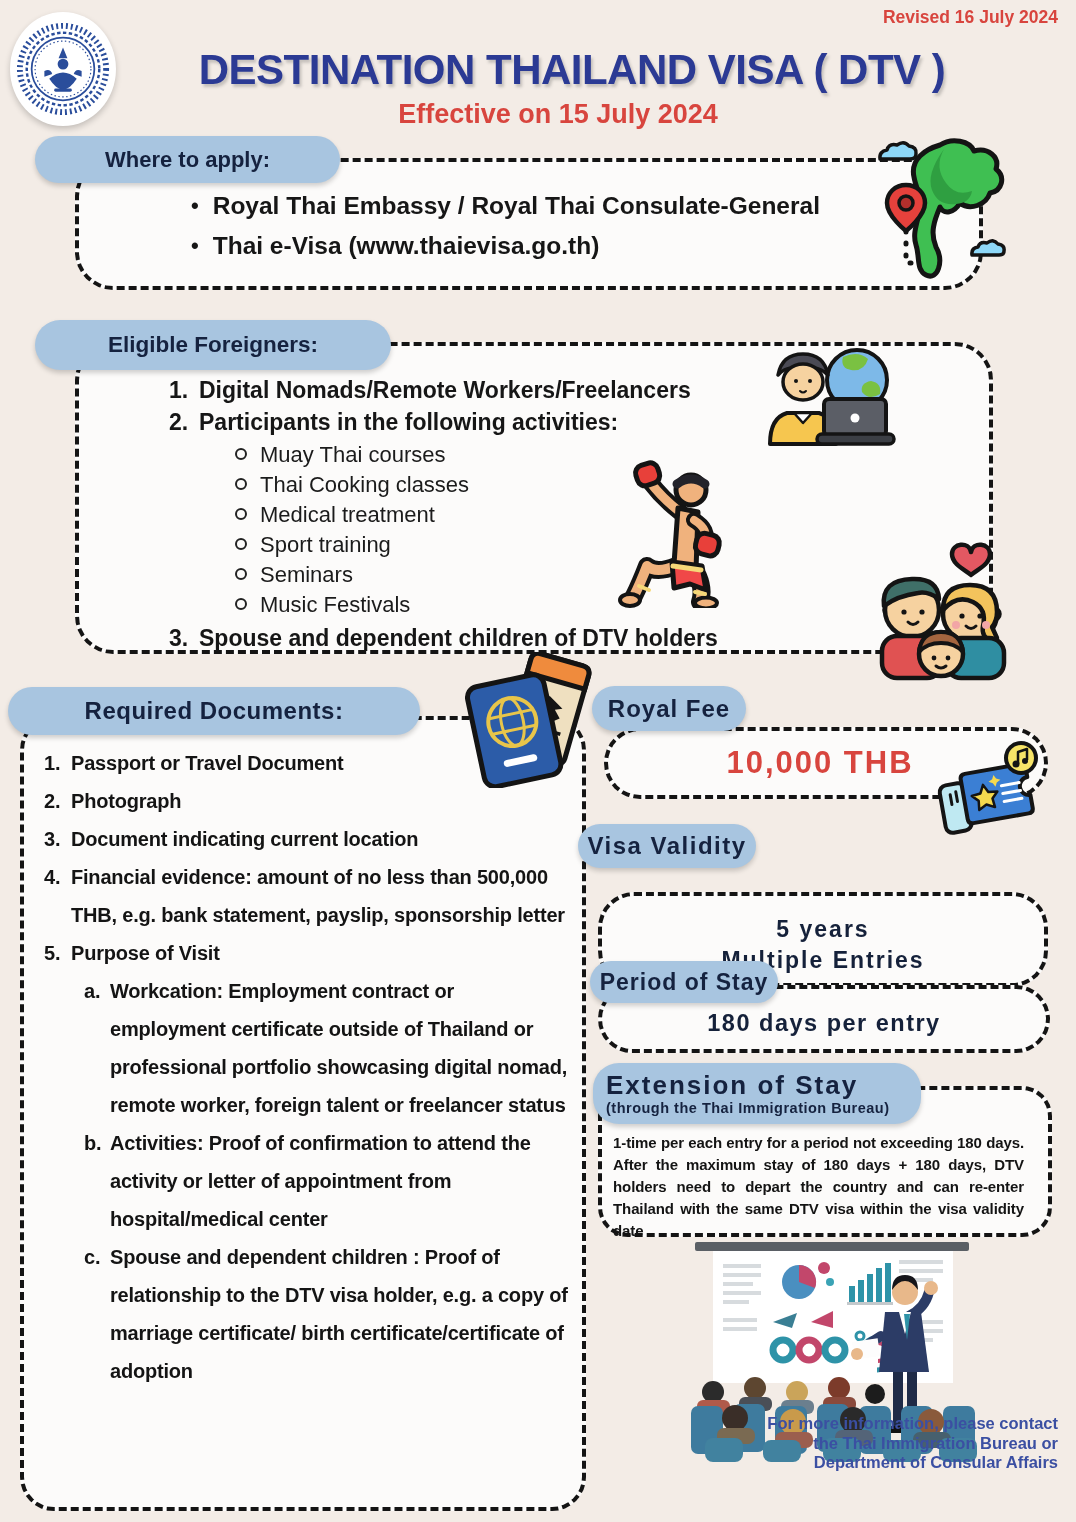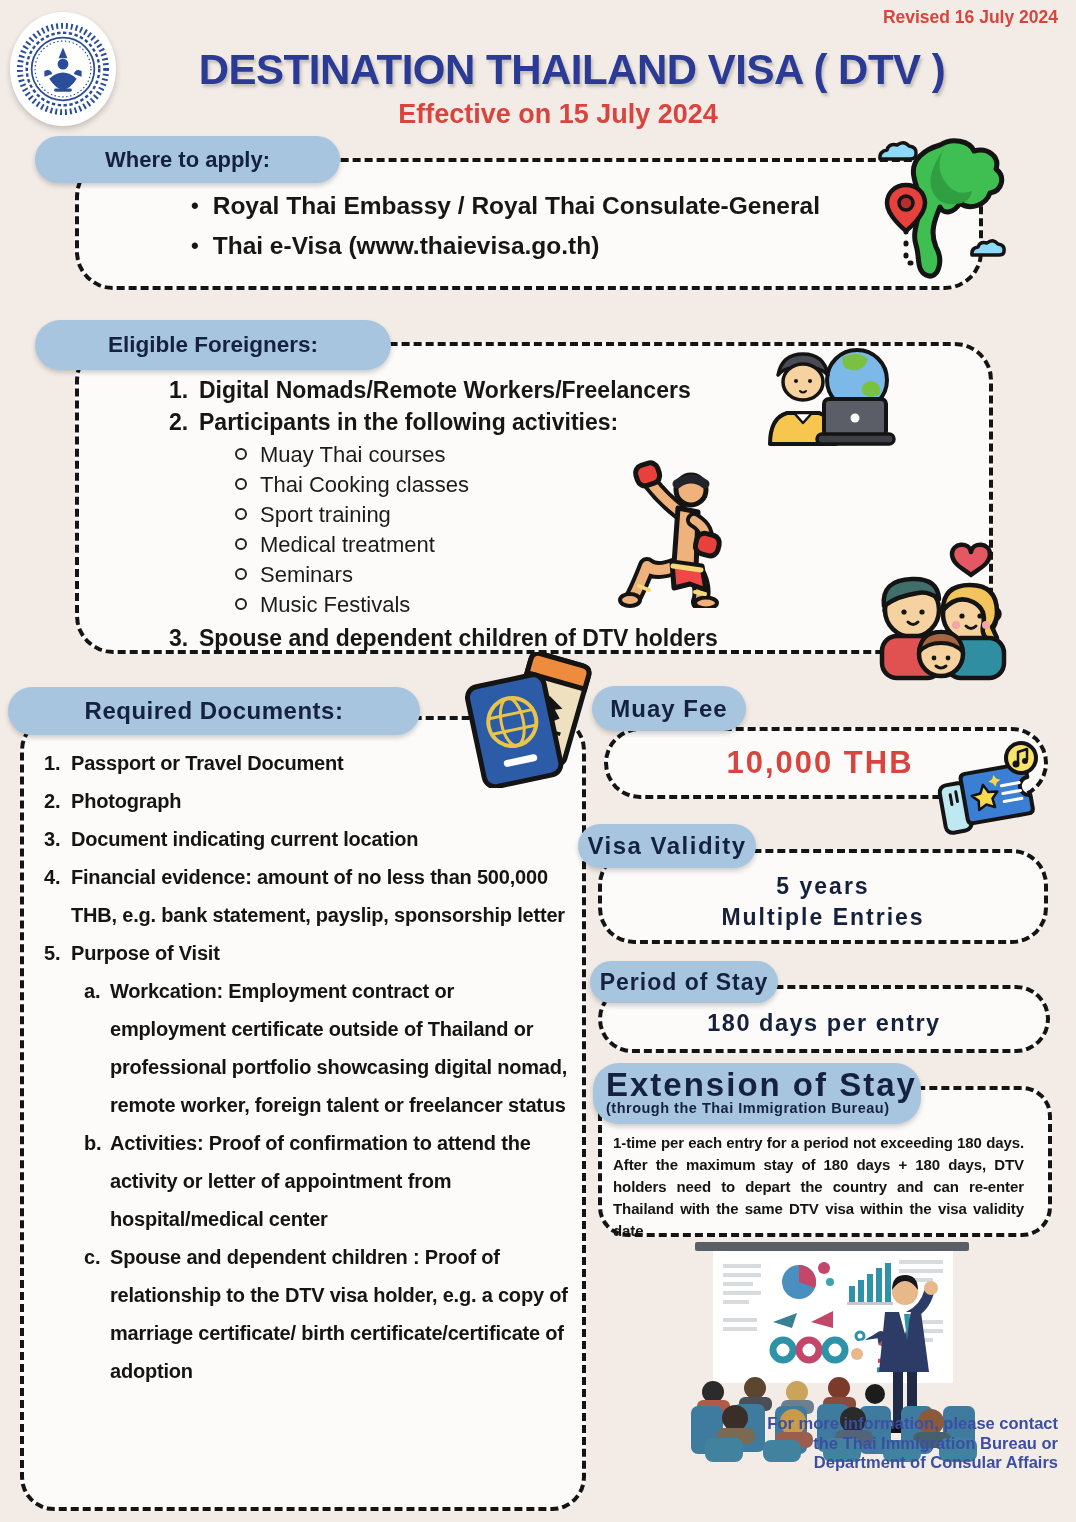--- a/index.html
+++ b/index.html
@@ -38,21 +38,21 @@
   .req-row .num{flex:none;width:27px;font-weight:600;}
   .req-row .txt{font-weight:800;flex:1;}
   .req-sub{display:flex;margin-left:40px;font-size:20px;line-height:38px;letter-spacing:-0.2px;}
   .req-sub .letter{flex:none;width:26px;font-weight:600;}
   .req-sub .txt{font-weight:800;flex:1;}
   
   .fee-box{display:flex;align-items:center;justify-content:center;}
   .fee-amount{color:#d8453e;font-weight:800;font-size:31px;letter-spacing:2px;padding-right:40px;margin-left:28px;}
   .validity-line{font-size:23px;font-weight:800;letter-spacing:2px;color:#15213a;text-align:center;line-height:31px;}
   .period-text{font-size:23.5px;font-weight:800;letter-spacing:1.5px;color:#15213a;text-align:center;}
-  .ext-pill-line1{font-size:33px;letter-spacing:2px;line-height:28px;}
+  .ext-pill-line1{font-size:26px;letter-spacing:2px;line-height:28px;}
   .ext-pill-line2{font-size:14.5px;letter-spacing:0.5px;line-height:18px;}
   .ext-body{font-size:15px;font-weight:700;line-height:22px;color:#141414;text-align:justify;letter-spacing:-0.1px;}
   .contact{position:absolute;right:18px;top:1414px;text-align:right;color:#3b4fa2;font-weight:700;
            font-size:16.5px;line-height:19.5px;z-index:2;}
 </style>
 </head>
 <body>
 
 <div id="poster">
 
@@ -114,22 +114,22 @@
         <span class="num">1.</span>
         <span class="txt">Digital Nomads/Remote Workers/Freelancers</span>
       </div>
       <div class="elig-row">
         <span class="num">2.</span>
         <span class="txt">Participants in the following activities:</span>
       </div>
       <div class="activities">
         <div class="act-row"><span class="circ"></span><span>Muay Thai courses</span></div>
         <div class="act-row"><span class="circ"></span><span>Thai Cooking classes</span></div>
+        <div class="act-row"><span class="circ"></span><span>Medical treatment</span></div>
         <div class="act-row"><span class="circ"></span><span>Sport training</span></div>
-        <div class="act-row"><span class="circ"></span><span>Medical treatment</span></div>
         <div class="act-row"><span class="circ"></span><span>Seminars</span></div>
         <div class="act-row"><span class="circ"></span><span>Music Festivals</span></div>
       </div>
       <div class="elig-row">
         <span class="num">3.</span>
         <span class="txt">Spouse and dependent children of DTV holders</span>
       </div>
     </div>
   </div>
 
@@ -255,21 +255,21 @@
         <span class="txt">Activities: Proof of confirmation to attend the activity or letter of appointment from hospital/medical center</span>
       </div>
       <div class="req-sub">
         <span class="letter">c.</span>
         <span class="txt">Spouse and dependent children : Proof of relationship to the DTV visa holder, e.g. a copy of marriage certificate/ birth certificate/certificate of adoption</span>
       </div>
     </div>
   </div>
 
   <div class="pill" style="left:592px;top:686px;width:154px;height:45px;font-size:24px;letter-spacing:1px;">
-    <span>Muay Fee</span>
+    <span>Royal Fee</span>
   </div>
   <div class="dbox fee-box" style="left:604px;top:727px;width:444px;height:72px;border-radius:36px;">
     <span class="fee-amount">10,000 THB</span>
   </div>
   <div class="icon" style="left:933px;top:740px;width:118px;height:98px;">
     <svg width="118" height="98" viewBox="0 0 118 98">
       <g transform="rotate(-10 56 56)">
         <rect x="8" y="38" width="26" height="48" rx="7" fill="#bfe9f2" stroke="#141414" stroke-width="4"></rect>
         <path d="M18,48 v10 M24,46 v10" stroke="#141414" stroke-width="3" stroke-linecap="round"></path>
         <path d="M36,30 h56 q5,0 5,5 v9 a9,9 0 0 0 0,18 v13 q0,5 -5,5 h-56 q-5,0 -5,-5 v-40 q0,-5 5,-5z" fill="#3b7fd4" stroke="#141414" stroke-width="4" stroke-linejoin="round"></path>
@@ -280,21 +280,21 @@
       <circle cx="88" cy="18" r="15" fill="#f7e468" stroke="#141414" stroke-width="4"></circle>
       <path d="M85,24 v-12 l9,-3 v11" stroke="#141414" stroke-width="2.5" fill="none" stroke-linejoin="round"></path>
       <circle cx="83" cy="24" r="3.5" fill="#141414"></circle>
         <circle cx="92" cy="21" r="3" fill="#141414"></circle>
     </svg>
   </div>
 
   <div class="pill" style="left:578px;top:824px;width:178px;height:44px;font-size:24px;letter-spacing:1.5px;">
     <span>Visa Validity</span>
   </div>
-  <div class="dbox" style="left:598px;top:849px;width:450px;height:95px;border-radius:36px;padding-top:18px;">
+  <div class="dbox" style="left:598px;top:892px;width:450px;height:95px;border-radius:36px;padding-top:18px;">
     <div class="validity-line">5 years</div>
     <div class="validity-line">Multiple Entries</div>
   </div>
 
   <div class="pill" style="left:590px;top:961px;width:188px;height:42px;font-size:23px;letter-spacing:1px;">
     <span>Period of Stay</span>
   </div>
   <div class="dbox" style="left:598px;top:985px;width:452px;height:68px;border-radius:34px;display:flex;align-items:flex-end;justify-content:center;padding-bottom:12px;">
     <span class="period-text">180 days per entry</span>
   </div>

